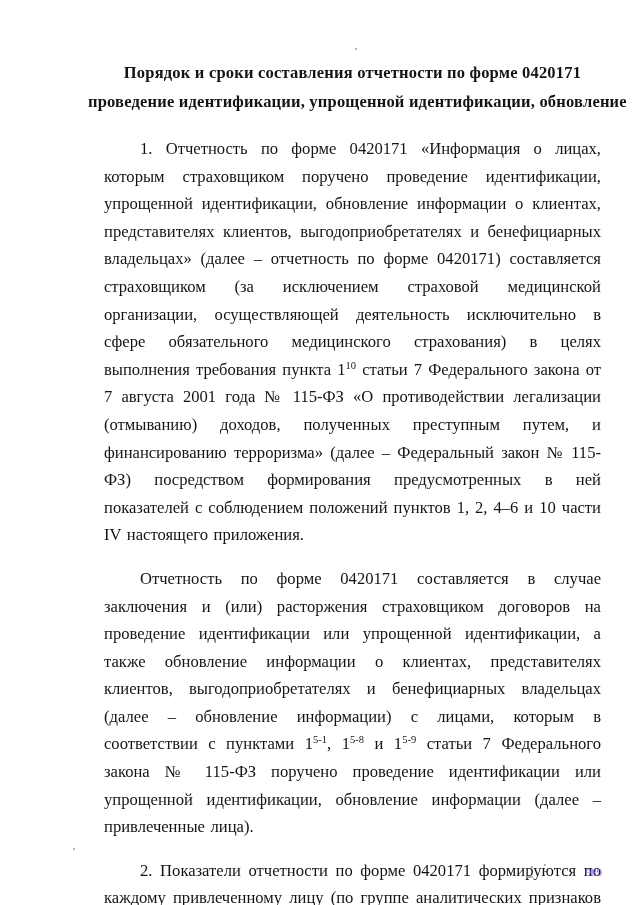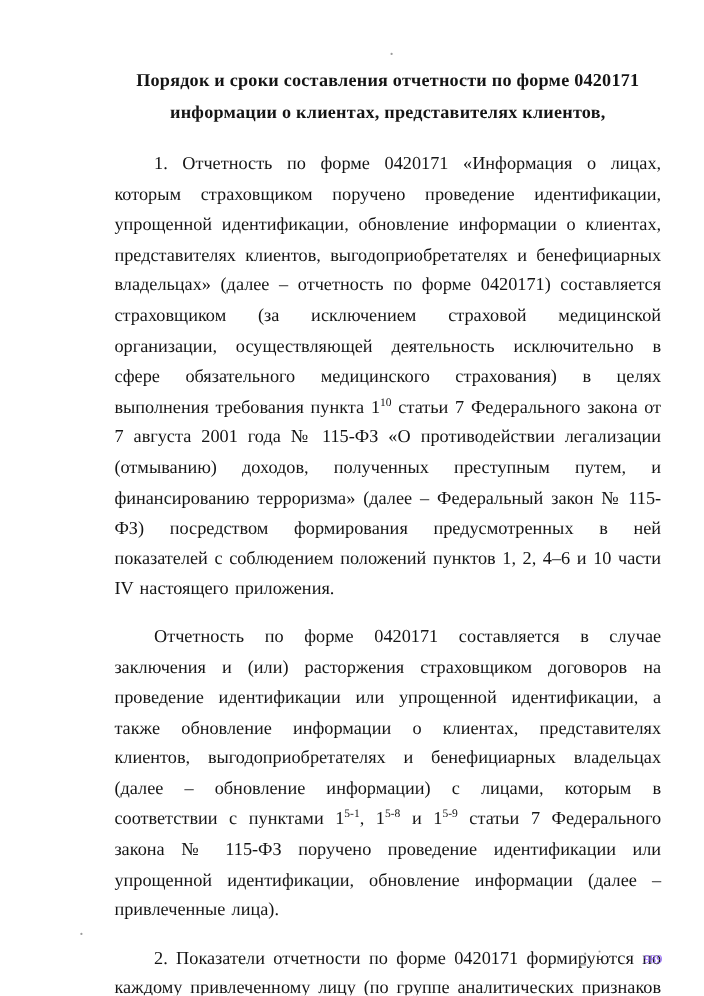--- a/index.html
+++ b/index.html
@@ -71,21 +71,21 @@
 </style>
 </head>
 <body>
 
 <div class="page">
 
   <div class="content">
 
     <div class="doc-title">
         <div class="title-line">Порядок и сроки составления отчетности по форме 0420171</div>
-        <div class="title-line">информации о клиентах, представителях клиентов,</div>
+        <div class="title-line">проведение идентификации, упрощенной идентификации, обновление</div>
       </div>
 
     <div class="body-text">
       <p><span>1. Отчетность по форме 0420171 «Информация о лицах, которым страховщиком поручено проведение идентификации, упрощенной идентификации, обновление информации о клиентах, представителях клиентов, выгодоприобретателях и бенефициарных владельцах» (далее – отчетность по форме 0420171) составляется страховщиком (за исключением страховой медицинской организации, осуществляющей деятельность исключительно в сфере обязательного медицинского страхования) в целях выполнения требования пункта 1</span><sup>10</sup><span> статьи 7 Федерального закона от 7 августа 2001 года № 115-ФЗ «О противодействии легализации (отмыванию) доходов, полученных преступным путем, и финансированию терроризма» (далее – Федеральный закон № 115-ФЗ) посредством формирования предусмотренных в ней показателей с соблюдением положений пунктов 1, 2, 4–6 и 10 части IV настоящего приложения.</span></p>
       <p><span>Отчетность по форме 0420171 составляется в случае заключения и (или) расторжения страховщиком договоров на проведение идентификации или упрощенной идентификации, а также обновление информации о клиентах, представителях клиентов, выгодоприобретателях и бенефициарных владельцах (далее – обновление информации) с лицами, которым в соответствии с пунктами 1</span><sup>5-1</sup><span>, 1</span><sup>5-8</sup><span> и 1</span><sup>5-9</sup><span> статьи 7 Федерального закона № 115-ФЗ поручено проведение идентификации или упрощенной идентификации, обновление информации (далее – привлеченные лица).</span></p>
       <p><span>2. Показатели отчетности по форме 0420171 формируются по каждому привлеченному лицу (по группе аналитических признаков «Идентификатор лица, которому поручено проведение идентификации или упрощенной</span></p>
     </div>
 
   </div>
 

